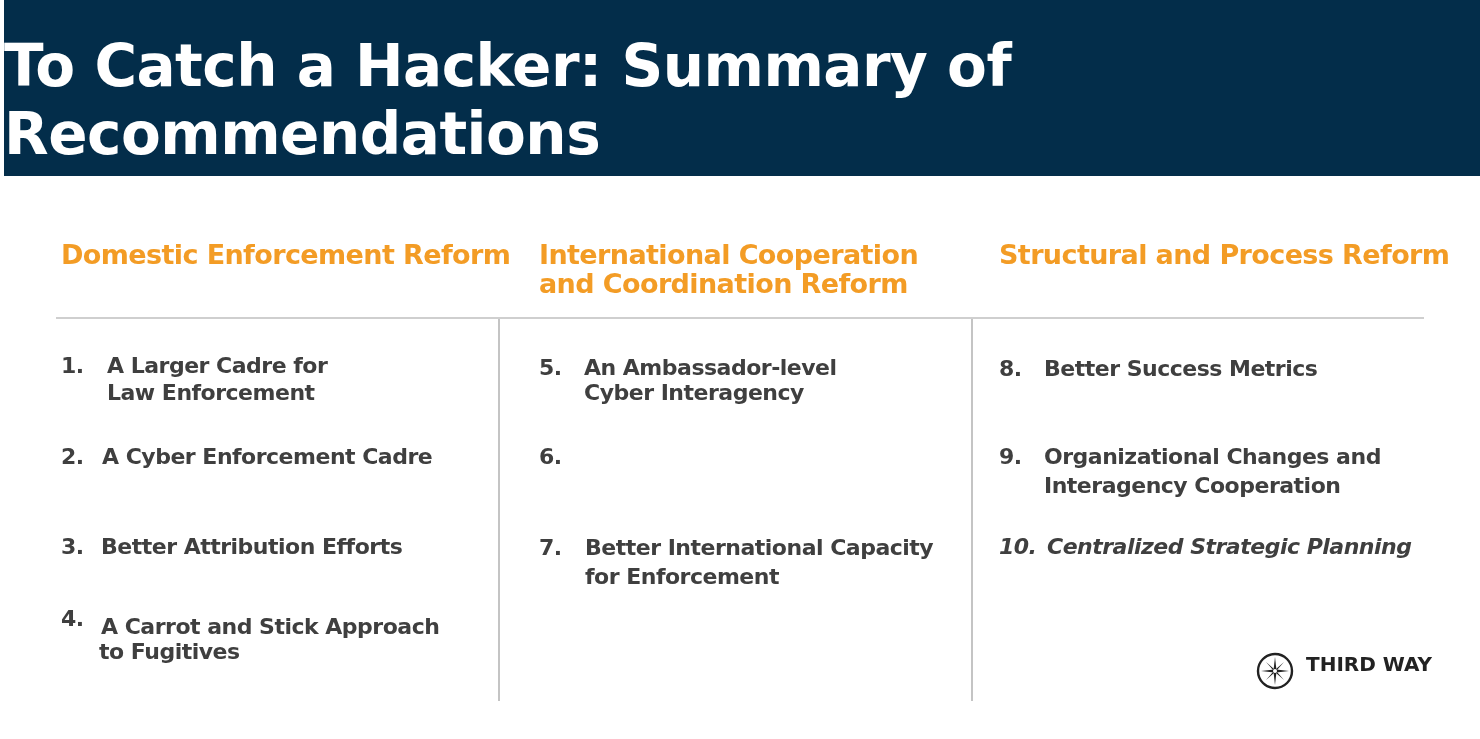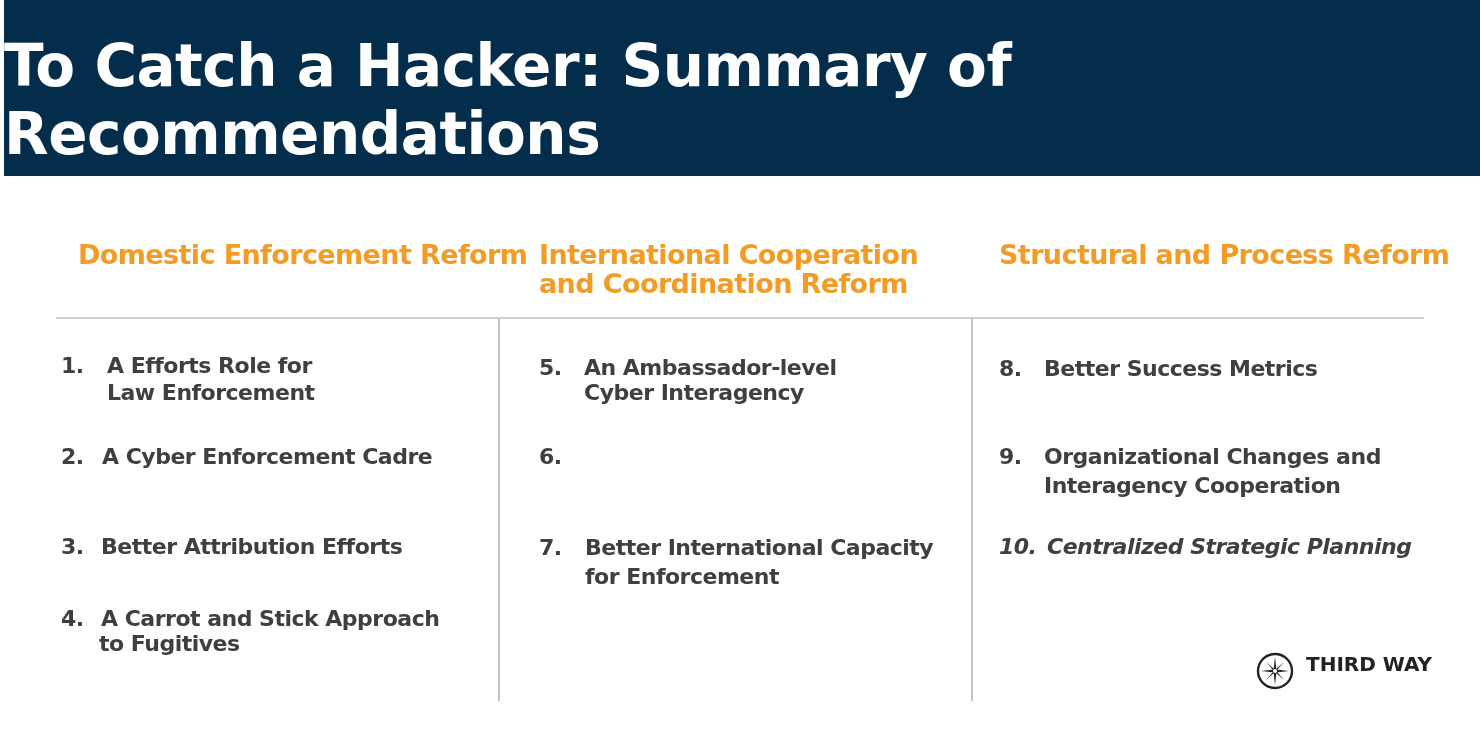--- a/index.html
+++ b/index.html
@@ -42,45 +42,45 @@
     font-family: "DejaVu Sans", sans-serif; letter-spacing:0px;
   }
 </style>
 </head>
 <body>
 
 <div class="banner">
   <h1>To Catch a Hacker: Summary of Recommendations</h1>
 </div>
 
-<h2 class="col-head" style="left:78px;">Domestic Enforcement Reform</h2>
+<h2 class="col-head" style="left:61px;">Domestic Enforcement Reform</h2>
 <h2 class="col-head" style="left:539px; white-space:pre-line;">International Cooperation
 and Coordination Reform</h2>
 <h2 class="col-head" style="left:999px;">Structural and Process Reform</h2>
 
 <div class="hrule"></div>
 <div class="vrule" style="left:498px;"></div>
 <div class="vrule" style="left:971px;"></div>
 
 <div class="item" style="left:61px; top:352px;">
   <span class="num" style="width:46px;">1.</span>
-  <span class="txt">A Efforts Role for
+  <span class="txt">A Larger Cadre for
 Law Enforcement</span>
 </div>
 <div class="item" style="left:61px; top:443px;">
   <span class="num" style="width:41px;">2.</span>
   <span class="txt">A Cyber Enforcement Cadre</span>
 </div>
 <div class="item" style="left:61px; top:533px;">
   <span class="num" style="width:40px;">3.</span>
   <span class="txt">Better Attribution Efforts</span>
 </div>
 <div class="item" style="left:61px; top:606px; line-height:25px;">
   <span class="num" style="width:38px;">4.</span>
-  <span class="txt" style="text-indent:2px;">A Carrot and Stick Approach
+  <span class="txt" style="text-indent:2px;margin-top:8px;">A Carrot and Stick Approach
 to Fugitives</span>
 </div>
 
 <div class="item" style="left:539px; top:355px; line-height:25px;">
   <span class="num" style="width:45px;">5.</span>
   <span class="txt">An Ambassador-level
 Cyber Interagency</span>
 </div>
 <div class="item" style="left:539px; top:442px; line-height:29px;">
   <span class="num" style="width:46px;">6.</span>

